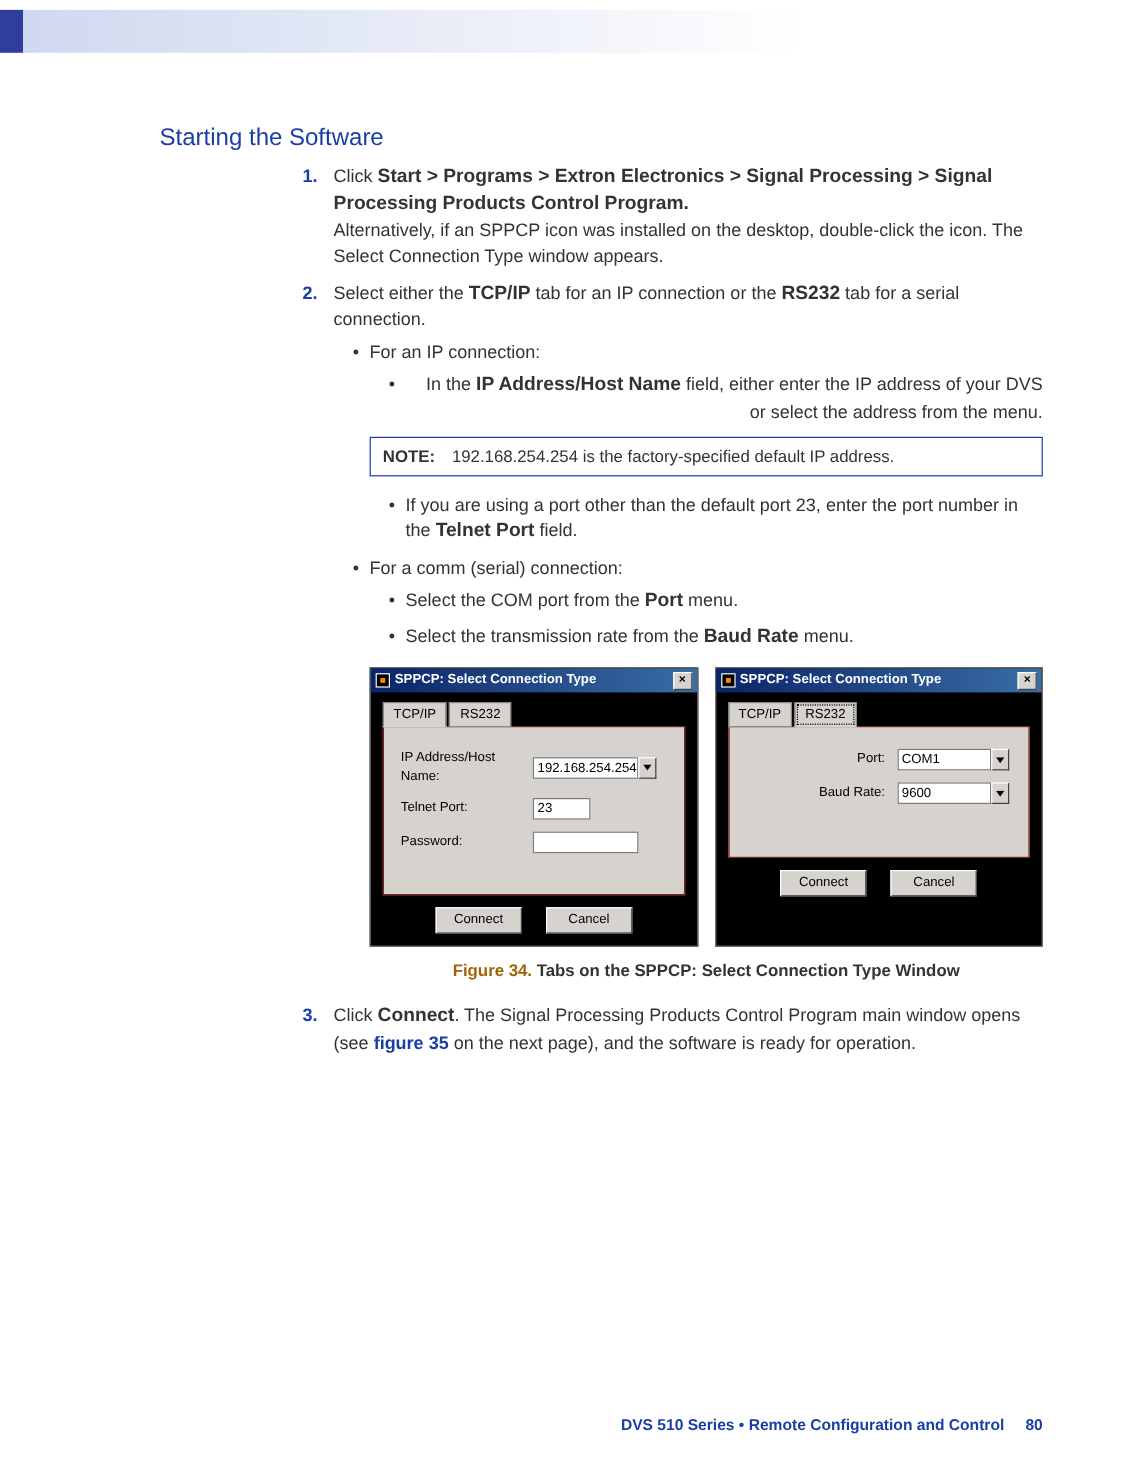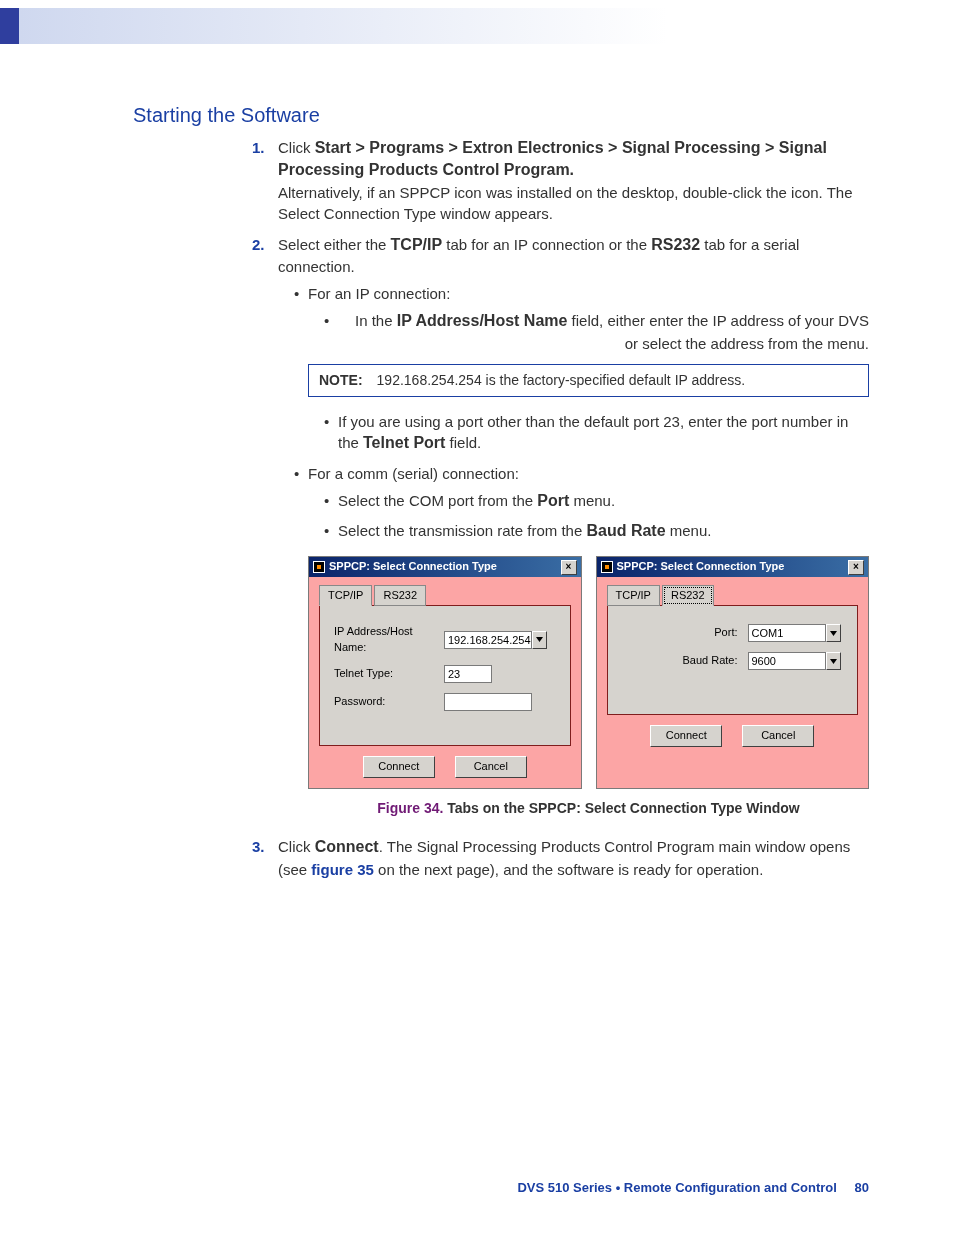--- a/index.html
+++ b/index.html
@@ -93,21 +93,21 @@
     font-weight: bold;
     margin-right: 14px;
   }
   .figure-row {
     display: flex;
     gap: 14px;
     margin: 14px 0 10px 30px;
   }
   .dialog {
     width: 282px;
-    background: #fca5a5;
+    background: #000000;
     border: 1px solid #7a7a7a;
     font-family: Tahoma, sans-serif;
     font-size: 11px;
     color: #000;
   }
   .dlg-title {
     background: linear-gradient(to right, #0a246a, #3a6ea5);
     color: #fff;
     font-weight: bold;
     padding: 2px 4px;
@@ -214,21 +214,21 @@
     border: 1px solid #fff;
     border-right-color:#404040; border-bottom-color:#404040;
     font-family: Tahoma, sans-serif; font-size: 11px;
     text-align: center; line-height: 18px;
   }
   .fig-caption {
     text-align: center;
     margin: 10px 0 18px 30px;
     font-size: 14px;
   }
-  .fig-caption .fignum { color: #701a75; font-weight: bold; }
+  .fig-caption .fignum { color: #a16207; font-weight: bold; }
   .fig-caption .figtext { font-weight: bold; }
   a.figref { color: #1a3fa3; font-weight: bold; text-decoration: none; }
   .footer {
     position: absolute;
     bottom: 40px;
     right: 85px;
     font-size: 13px;
   }
   .footer .ft { color: #1a3fa3; font-weight: bold; }
   .footer .pg { color: #1a3fa3; font-weight: bold; margin-left: 14px; }
@@ -310,21 +310,21 @@
                   <div class="combo">
                     <div class="txt">192.168.254.254</div>
                     <div class="arrow">
                         <svg viewBox="0 0 7 5">
                           <polygon points="0,0 7,0 3.5,5" fill="#000"></polygon>
                         </svg>
                       </div>
                   </div>
                 </div>
                 <div class="field-row">
-                  <label>Telnet Type:</label>
+                  <label>Telnet Port:</label>
                   <div class="txt" style="width:40px;">23</div>
                 </div>
                 <div class="field-row">
                   <label>Password:</label>
                   <div class="txt" style="width:80px;"></div>
                 </div>
               </div>
               <div class="btnrow">
                 <div class="winbtn">Connect</div>
                 <div class="winbtn">Cancel</div>

